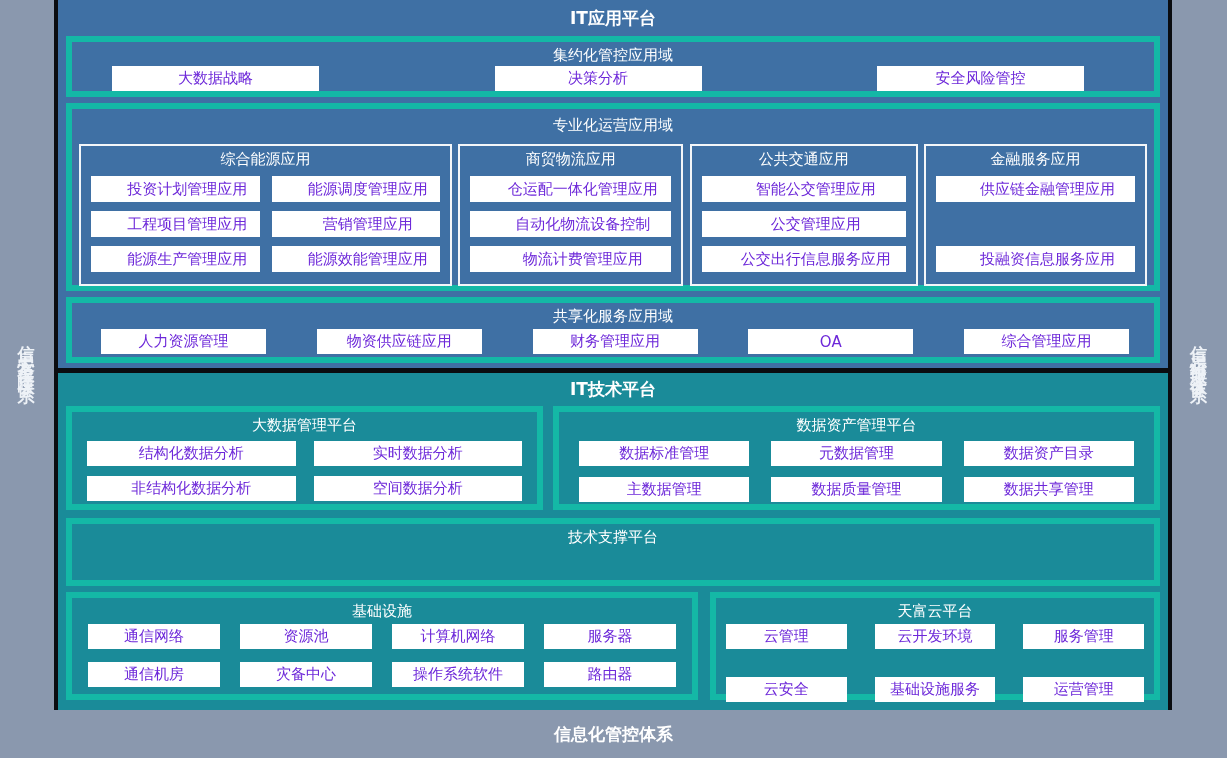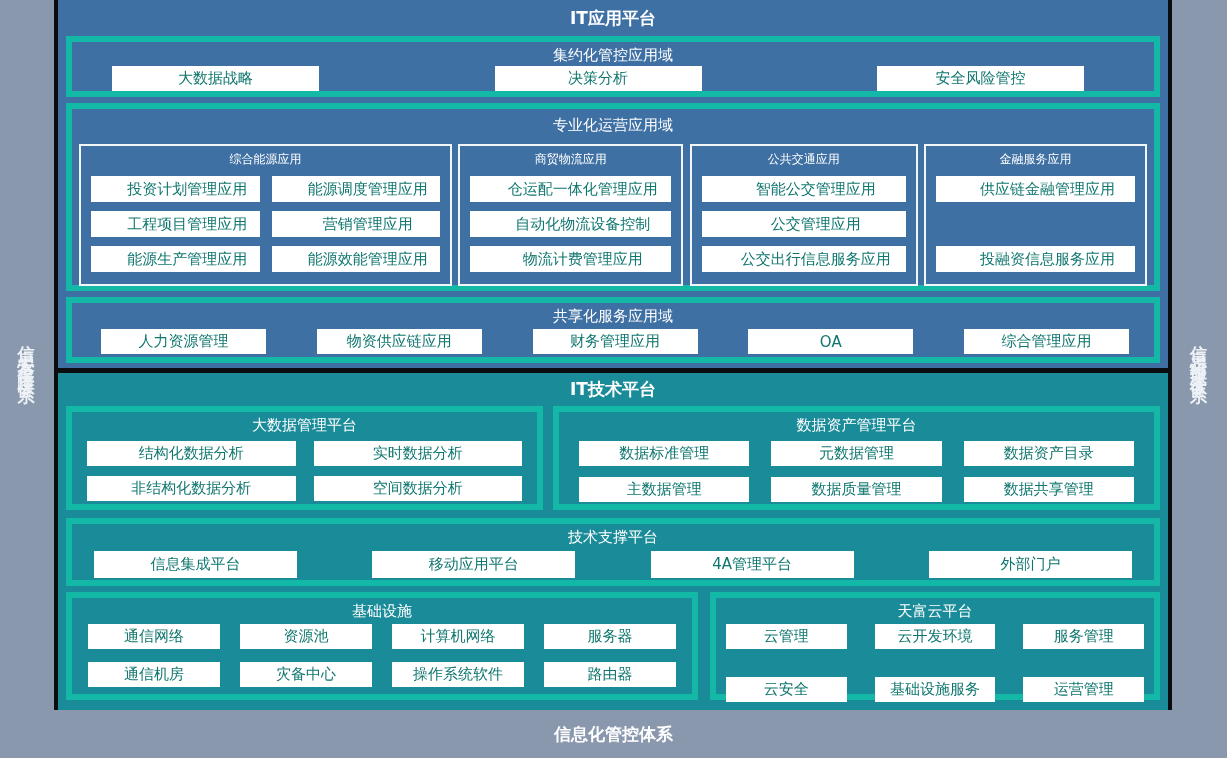--- a/index.html
+++ b/index.html
@@ -26,38 +26,38 @@
   }
   .panel.teal .panel-title { padding:6px 0 7px; }
 
   .dbox { border:6px solid #14b8a6; margin:0 8px; }
   .dtitle {
     color:#ffffff; font-size:15px; text-align:center; line-height:20px;
     padding-top:3px;
   }
 
   .witem {
-    background:#ffffff; color:#0f766e; font-size:15px;
+    background:#ffffff; color:#6d28d9; font-size:15px;
     display:flex; align-items:center; justify-content:center;
     height:25px; white-space:nowrap; overflow:hidden;
   }
 
   
   .box-centralized { height:61px; }
   .row-3 { display:flex; justify-content:space-between; margin:1px 70px 0 40px; }
   .row-3 .witem { width:207px; }
 
   .box-specialized { margin-top:6px; height:188px; }
   .box-specialized .dtitle { padding-top:6px; }
   .groups {
     display:flex; justify-content:space-between;
     margin:9px 7px 0; height:142px;
   }
   .gbox { border:2px solid #f3f6f9; display:flex; flex-direction:column; }
-  .gtitle { color:#ffffff; font-size:12px; text-align:center; line-height:20px; padding-top:3px; }
+  .gtitle { color:#ffffff; font-size:15px; text-align:center; line-height:20px; padding-top:3px; }
   .gitems { margin:7px 10px 0; }
   .grid-2 { display:grid; grid-template-columns:1fr 1fr; column-gap:12px; row-gap:9px; grid-auto-rows:26px; }
   .grid-1 { display:grid; row-gap:9px; grid-auto-rows:26px; }
   .gitems .witem { height:26px;padding-left:24px; }
   .fin-col { display:flex; flex-direction:column; justify-content:space-between; height:96px; }
   .fin-col .witem { height:26px; }
 
   .box-shared { margin-top:6px; height:66px; }
   .row-5 { display:flex; justify-content:space-between; margin:3px 25px 0 29px; }
   .row-5 .witem { width:165px; }
@@ -197,26 +197,20 @@
             <div class="witem">数据资产目录</div>
             <div class="witem">主数据管理</div>
             <div class="witem">数据质量管理</div>
             <div class="witem">数据共享管理</div>
           </div>
         </div>
       </div>
 
       <div class="dbox box-support">
         <div class="dtitle">技术支撑平台</div>
-        <div class="row-4">
-          <div class="witem">信息集成平台</div>
-          <div class="witem">移动应用平台</div>
-          <div class="witem">4A管理平台</div>
-          <div class="witem">外部门户</div>
-        </div>
       </div>
 
       <div class="trow trow-3">
         <div class="dbox box-infra">
           <div class="dtitle">基础设施</div>
           <div class="tgrid-4">
             <div class="witem">通信网络</div>
             <div class="witem">资源池</div>
             <div class="witem">计算机网络</div>
             <div class="witem">服务器</div>

